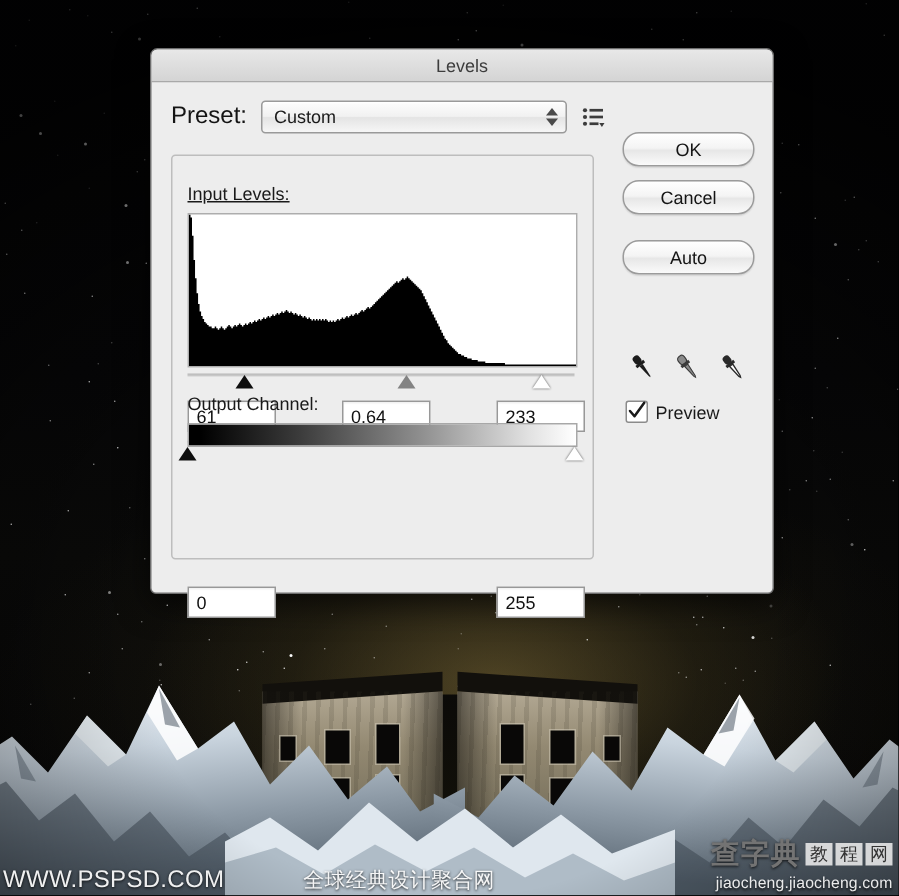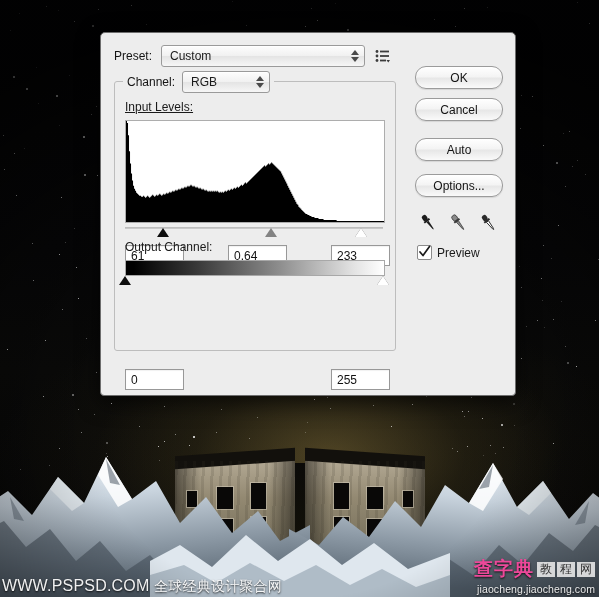--- a/index.html
+++ b/index.html
@@ -95,29 +95,29 @@
   
   #wm-left {
     position: absolute;
     left: 2px; bottom: 1px;
     font-size: 16px;
     color: rgba(255,255,255,0.93);
     letter-spacing: 0.2px;
     text-shadow: 0 1px 2px rgba(0,0,0,0.85);
     white-space: nowrap;
   }
-  #wm-left .cn { font-size: 14px; }
+  #wm-left .cn { font-size: 14px; margin-left: 48px; }
   #wm-right {
     position: absolute;
     right: 4px; bottom: 2px;
     text-align: right;
   }
   .logo-row { display: flex; align-items: center; gap: 3px; }
   .logo-a {
-    font-size: 19px; font-weight: bold; color: #ec4899;
+    font-size: 19px; font-weight: bold; color: #737373;
     text-shadow: 0 1px 2px rgba(0,0,0,0.8);
     letter-spacing: 1px;
   }
   .logo-b { display: flex; gap: 2px; }
   .logo-b span {
     display: inline-block;
     background: rgba(235,235,235,0.88);
     color: #333;
     font-size: 12px;
     padding: 1px 3px;
@@ -158,21 +158,21 @@
   }
 
   .body { padding: 0; position: relative; height: 340px; }
 
   
   .preset-row {
     position: absolute;
     left: 13px; top: 12px;
     display: flex; align-items: center;
   }
-  .label { font-size: 12px; color: #141414; }
+  .label { font-size: 16px; color: #141414; }
   .popup {
     position: relative;
     height: 20px;
     background: linear-gradient(180deg, #fdfdfd 0%, #f1f1f1 48%, #e4e4e4 52%, #f6f6f6 100%);
     border: 1px solid #9a9a9a;
     border-radius: 3px;
     display: flex; align-items: center;
     padding: 0 22px 0 8px;
     box-shadow: 0 1px 0 rgba(255,255,255,0.8) inset;
     font-size: 12px;
@@ -743,20 +743,23 @@
         <span>教</span>
         <span>程</span>
         <span>网</span>
       </span>
   </div>
   <div class="logo-url">jiaocheng.jiaocheng.com</div>
 </div>
 
 <div id="dialog">
 
+  <div class="titlebar">
+    <span class="t">Levels</span>
+  </div>
 
   <div class="body">
 
     <div class="preset-row">
       <span class="label">Preset:</span>
       <div class="popup" id="preset-popup">
         <span>Custom</span>
         <span class="steppers">
           <i class="up"></i>
             <i class="dn"></i>
@@ -770,30 +773,20 @@
           <rect x="5" y="6.1" width="9" height="1.8" fill="#3c3c3c"></rect>
           <circle cx="2" cy="11.5" r="1.4" fill="#3c3c3c"></circle>
           <rect x="5" y="10.6" width="6" height="1.8" fill="#3c3c3c"></rect>
           <path d="M11.5 11 L15 11 L13.25 13.6 Z" fill="#3c3c3c"></path>
         </svg>
       </span>
     </div>
 
     <div class="groupbox">
 
-      <div class="channel-row">
-        <span class="label">Channel:</span>
-        <div class="popup" id="channel-popup">
-          <span>RGB</span>
-          <span class="steppers">
-            <i class="up"></i>
-              <i class="dn"></i>
-          </span>
-        </div>
-      </div>
 
       <span class="section-label" id="input-levels-label">Input Levels:</span>
 
       <div id="histogram">
           <svg width="258" height="101" viewBox="0 0 258 101">
             <path d="M0 101 L0.00 0.00 L1.01 0.00 L1.01 2.02 L2.02 2.02 L2.02 14.14 L3.02 14.14 L3.02 30.30 L4.03 30.30 L4.03 42.42 L5.04 42.42 L5.04 52.52 L6.05 52.52 L6.05 59.59 L7.05 59.59 L7.05 64.64 L8.06 64.64 L8.06 67.67 L9.07 67.67 L9.07 69.69 L10.08 69.69 L10.08 71.71 L11.09 71.71 L11.09 72.72 L12.09 72.72 L12.09 73.73 L13.10 73.73 L13.10 74.74 L14.11 74.74 L14.11 74.74 L15.12 74.74 L15.12 75.75 L16.13 75.75 L16.13 75.75 L17.13 75.75 L17.13 74.74 L18.14 74.74 L18.14 75.75 L19.15 75.75 L19.15 76.76 L20.16 76.76 L20.16 75.75 L21.16 75.75 L21.16 74.74 L22.17 74.74 L22.17 75.75 L23.18 75.75 L23.18 76.76 L24.19 76.76 L24.19 75.75 L25.20 75.75 L25.20 74.74 L26.20 74.74 L26.20 73.73 L27.21 73.73 L27.21 74.74 L28.22 74.74 L28.22 75.75 L29.23 75.75 L29.23 74.74 L30.23 74.74 L30.23 73.73 L31.24 73.73 L31.24 74.74 L32.25 74.74 L32.25 73.73 L33.26 73.73 L33.26 72.72 L34.27 72.72 L34.27 73.73 L35.27 73.73 L35.27 74.74 L36.28 74.74 L36.28 73.73 L37.29 73.73 L37.29 72.72 L38.30 72.72 L38.30 73.73 L39.30 73.73 L39.30 72.72 L40.31 72.72 L40.31 71.71 L41.32 71.71 L41.32 72.72 L42.33 72.72 L42.33 71.71 L43.34 71.71 L43.34 70.70 L44.34 70.70 L44.34 71.71 L45.35 71.71 L45.35 70.70 L46.36 70.70 L46.36 69.69 L47.37 69.69 L47.37 70.70 L48.38 70.70 L48.38 69.69 L49.38 69.69 L49.38 68.68 L50.39 68.68 L50.39 69.69 L51.40 69.69 L51.40 68.68 L52.41 68.68 L52.41 67.67 L53.41 67.67 L53.41 68.68 L54.42 68.68 L54.42 67.67 L55.43 67.67 L55.43 66.66 L56.44 66.66 L56.44 67.67 L57.45 67.67 L57.45 66.66 L58.45 66.66 L58.45 65.65 L59.46 65.65 L59.46 66.66 L60.47 66.66 L60.47 65.65 L61.48 65.65 L61.48 64.64 L62.48 64.64 L62.48 65.65 L63.49 65.65 L63.49 64.64 L64.50 64.64 L64.50 63.63 L65.51 63.63 L65.51 64.64 L66.52 64.64 L66.52 65.65 L67.52 65.65 L67.52 64.64 L68.53 64.64 L68.53 65.65 L69.54 65.65 L69.54 66.66 L70.55 66.66 L70.55 65.65 L71.55 65.65 L71.55 66.66 L72.56 66.66 L72.56 67.67 L73.57 67.67 L73.57 66.66 L74.58 66.66 L74.58 67.67 L75.59 67.67 L75.59 68.68 L76.59 68.68 L76.59 67.67 L77.60 67.67 L77.60 68.68 L78.61 68.68 L78.61 69.69 L79.62 69.69 L79.62 68.68 L80.63 68.68 L80.63 69.69 L81.63 69.69 L81.63 70.70 L82.64 70.70 L82.64 69.69 L83.65 69.69 L83.65 70.70 L84.66 70.70 L84.66 69.69 L85.66 69.69 L85.66 70.70 L86.67 70.70 L86.67 69.69 L87.68 69.69 L87.68 70.70 L88.69 70.70 L88.69 69.69 L89.70 69.69 L89.70 70.70 L90.70 70.70 L90.70 69.69 L91.71 69.69 L91.71 70.70 L92.72 70.70 L92.72 71.71 L93.73 71.71 L93.73 70.70 L94.73 70.70 L94.73 71.71 L95.74 71.71 L95.74 70.70 L96.75 70.70 L96.75 71.71 L97.76 71.71 L97.76 70.70 L98.77 70.70 L98.77 69.69 L99.77 69.69 L99.77 70.70 L100.78 70.70 L100.78 69.69 L101.79 69.69 L101.79 68.68 L102.80 68.68 L102.80 69.69 L103.80 69.69 L103.80 68.68 L104.81 68.68 L104.81 67.67 L105.82 67.67 L105.82 68.68 L106.83 68.68 L106.83 67.67 L107.84 67.67 L107.84 66.66 L108.84 66.66 L108.84 67.67 L109.85 67.67 L109.85 66.66 L110.86 66.66 L110.86 65.65 L111.87 65.65 L111.87 66.66 L112.88 66.66 L112.88 65.65 L113.88 65.65 L113.88 64.64 L114.89 64.64 L114.89 63.63 L115.90 63.63 L115.90 64.64 L116.91 64.64 L116.91 63.63 L117.91 63.63 L117.91 62.62 L118.92 62.62 L118.92 61.61 L119.93 61.61 L119.93 62.62 L120.94 62.62 L120.94 61.61 L121.95 61.61 L121.95 60.60 L122.95 60.60 L122.95 59.59 L123.96 59.59 L123.96 58.58 L124.97 58.58 L124.97 57.57 L125.98 57.57 L125.98 56.56 L126.98 56.56 L126.98 55.55 L127.99 55.55 L127.99 54.54 L129.00 54.54 L129.00 53.53 L130.01 53.53 L130.01 52.52 L131.02 52.52 L131.02 51.51 L132.02 51.51 L132.02 50.50 L133.03 50.50 L133.03 49.49 L134.04 49.49 L134.04 48.48 L135.05 48.48 L135.05 47.47 L136.05 47.47 L136.05 46.46 L137.06 46.46 L137.06 45.45 L138.07 45.45 L138.07 44.44 L139.08 44.44 L139.08 45.45 L140.09 45.45 L140.09 44.44 L141.09 44.44 L141.09 43.43 L142.10 43.43 L142.10 42.42 L143.11 42.42 L143.11 43.43 L144.12 43.43 L144.12 42.42 L145.13 42.42 L145.13 41.41 L146.13 41.41 L146.13 42.42 L147.14 42.42 L147.14 43.43 L148.15 43.43 L148.15 44.44 L149.16 44.44 L149.16 45.45 L150.16 45.45 L150.16 46.46 L151.17 46.46 L151.17 47.47 L152.18 47.47 L152.18 48.48 L153.19 48.48 L153.19 49.49 L154.20 49.49 L154.20 50.50 L155.20 50.50 L155.20 52.52 L156.21 52.52 L156.21 54.54 L157.22 54.54 L157.22 56.56 L158.23 56.56 L158.23 58.58 L159.23 58.58 L159.23 60.60 L160.24 60.60 L160.24 62.62 L161.25 62.62 L161.25 64.64 L162.26 64.64 L162.26 66.66 L163.27 66.66 L163.27 68.68 L164.27 68.68 L164.27 70.70 L165.28 70.70 L165.28 72.72 L166.29 72.72 L166.29 74.74 L167.30 74.74 L167.30 76.76 L168.30 76.76 L168.30 78.78 L169.31 78.78 L169.31 80.80 L170.32 80.80 L170.32 82.82 L171.33 82.82 L171.33 83.83 L172.34 83.83 L172.34 85.85 L173.34 85.85 L173.34 86.86 L174.35 86.86 L174.35 87.87 L175.36 87.87 L175.36 88.88 L176.37 88.88 L176.37 89.89 L177.38 89.89 L177.38 90.90 L178.38 90.90 L178.38 91.91 L179.39 91.91 L179.39 92.92 L180.40 92.92 L180.40 92.92 L181.41 92.92 L181.41 93.93 L182.41 93.93 L182.41 93.93 L183.42 93.93 L183.42 94.94 L184.43 94.94 L184.43 94.94 L185.44 94.94 L185.44 95.95 L186.45 95.95 L186.45 95.95 L187.45 95.95 L187.45 95.95 L188.46 95.95 L188.46 96.96 L189.47 96.96 L189.47 96.96 L190.48 96.96 L190.48 96.96 L191.48 96.96 L191.48 96.96 L192.49 96.96 L192.49 97.97 L193.50 97.97 L193.50 97.97 L194.51 97.97 L194.51 97.97 L195.52 97.97 L195.52 97.97 L196.52 97.97 L196.52 97.97 L197.53 97.97 L197.53 98.98 L198.54 98.98 L198.54 98.98 L199.55 98.98 L199.55 98.98 L200.55 98.98 L200.55 98.98 L201.56 98.98 L201.56 98.98 L202.57 98.98 L202.57 98.98 L203.58 98.98 L203.58 98.98 L204.59 98.98 L204.59 98.98 L205.59 98.98 L205.59 98.98 L206.60 98.98 L206.60 98.98 L207.61 98.98 L207.61 98.98 L208.62 98.98 L208.62 98.98 L209.63 98.98 L209.63 98.98 L210.63 98.98 L210.63 99.99 L211.64 99.99 L211.64 99.99 L212.65 99.99 L212.65 99.99 L213.66 99.99 L213.66 99.99 L214.66 99.99 L214.66 99.99 L215.67 99.99 L215.67 99.99 L216.68 99.99 L216.68 99.99 L217.69 99.99 L217.69 99.99 L218.70 99.99 L218.70 99.99 L219.70 99.99 L219.70 99.99 L220.71 99.99 L220.71 99.99 L221.72 99.99 L221.72 99.99 L222.73 99.99 L222.73 99.99 L223.73 99.99 L223.73 99.99 L224.74 99.99 L224.74 99.99 L225.75 99.99 L225.75 99.99 L226.76 99.99 L226.76 99.99 L227.77 99.99 L227.77 99.99 L228.77 99.99 L228.77 99.99 L229.78 99.99 L229.78 99.99 L230.79 99.99 L230.79 99.99 L231.80 99.99 L231.80 99.99 L232.80 99.99 L232.80 99.99 L233.81 99.99 L233.81 99.99 L234.82 99.99 L234.82 99.99 L235.83 99.99 L235.83 99.99 L236.84 99.99 L236.84 99.99 L237.84 99.99 L237.84 99.99 L238.85 99.99 L238.85 99.99 L239.86 99.99 L239.86 99.99 L240.87 99.99 L240.87 99.99 L241.88 99.99 L241.88 99.99 L242.88 99.99 L242.88 99.99 L243.89 99.99 L243.89 99.99 L244.90 99.99 L244.90 99.99 L245.91 99.99 L245.91 99.99 L246.91 99.99 L246.91 99.99 L247.92 99.99 L247.92 99.99 L248.93 99.99 L248.93 99.99 L249.94 99.99 L249.94 99.99 L250.95 99.99 L250.95 99.99 L251.95 99.99 L251.95 99.99 L252.96 99.99 L252.96 99.99 L253.97 99.99 L253.97 99.99 L254.98 99.99 L254.98 99.99 L255.98 99.99 L255.98 99.99 L256.99 99.99 L256.99 99.99 L258.00 99.99 L258 101 Z" fill="#000000"></path>
           </svg>
         </div>
 
       <div class="slider-track" id="input-track"></div>
@@ -813,21 +806,20 @@
       <div class="othumb black" id="othumb-black" style="left: 4px;"></div>
       <div class="othumb white" id="othumb-white" style="left: 262px;"></div>
 
       <div class="numfield" id="out-black">0</div>
       <div class="numfield" id="out-white">255</div>
     </div>
 
     <div class="btn" id="btn-ok">OK</div>
     <div class="btn" id="btn-cancel">Cancel</div>
     <div class="btn" id="btn-auto">Auto</div>
-    <div class="btn" id="btn-options">Options...</div>
 
     <div id="eyedroppers">
       <span class="dropper">
         <svg width="18" height="20" viewBox="0 0 18 20">
           <g transform="rotate(-38 9 10)">
             <rect x="7" y="1" width="5" height="6" rx="2.2" fill="#1c1c1c"></rect>
             <rect x="6.2" y="6.5" width="6.6" height="2" fill="#1c1c1c"></rect>
             <path d="M8.2 8.5 L10.8 8.5 L10 17.5 L9.5 18.6 L9 17.5 Z" fill="#1c1c1c"></path>
           </g>
         </svg>

